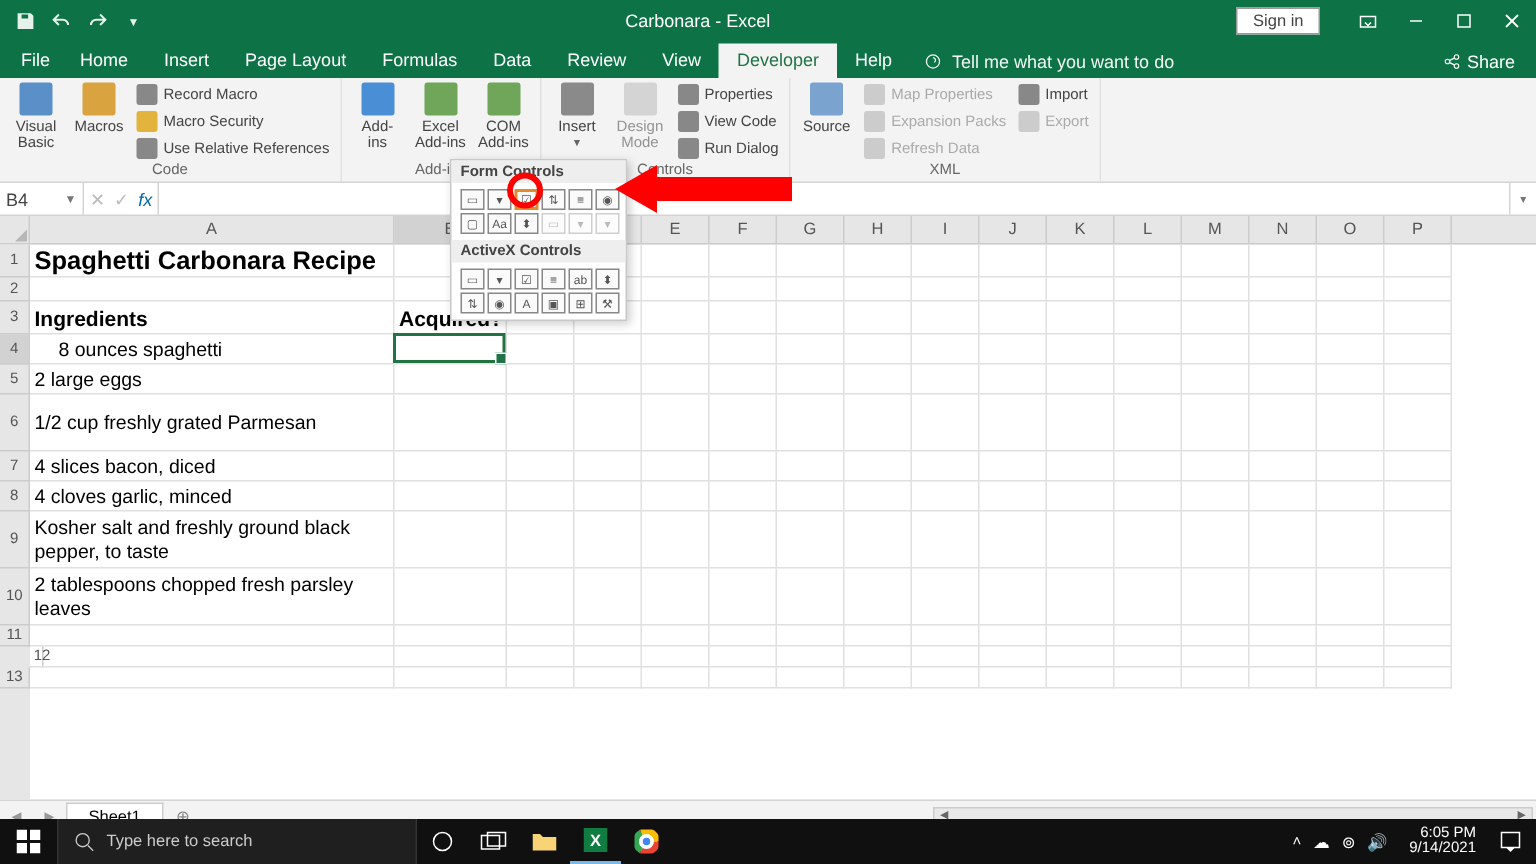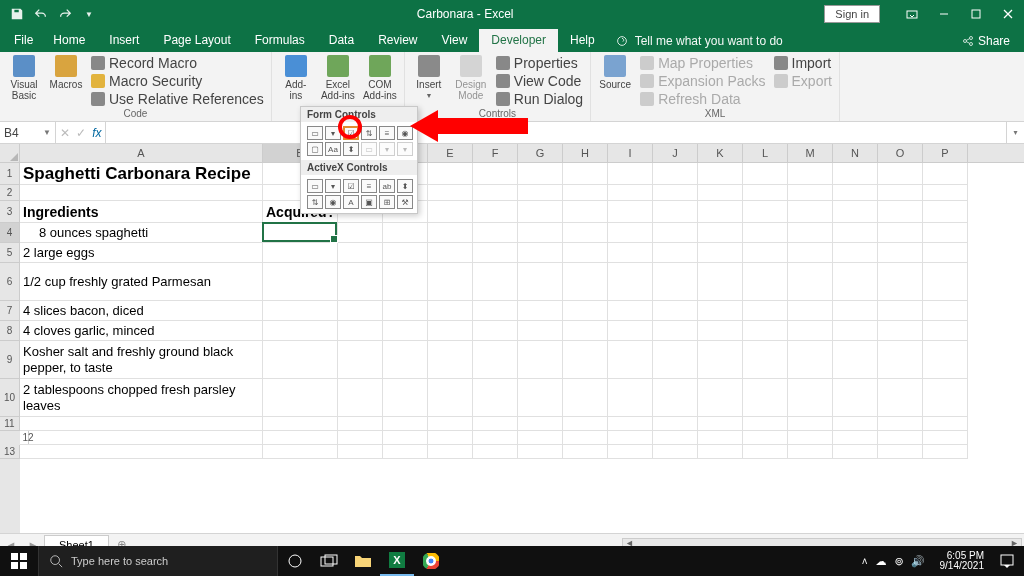--- a/index.html
+++ b/index.html
@@ -28,21 +28,21 @@
 
 
 .ribbon { height: 70px; background: #f3f3f3; border-bottom: 1px solid #d4d4d4; display: flex; font-size: 10px; color: #444; }
 .rgroup { border-right: 1px solid #e1e1e1; display: flex; flex-direction: column; padding: 1px 4px 0; }
 .rgroup .gbody { flex: 1; display: flex; align-items: flex-start; gap: 2px; }
 .rgroup .glabel { text-align: center; font-size: 10px; color: #666; padding-bottom: 1px; height: 13px; }
 .rbtn-lg { display: flex; flex-direction: column; align-items: center; justify-content: flex-start; width: 40px; height: 54px; padding-top: 2px; cursor: pointer; }
 .rbtn-lg .ico { width: 22px; height: 22px; background: #999; border-radius: 2px; margin-bottom: 2px; }
 .rbtn-lg span { font-size: 10px; line-height: 11px; text-align: center; }
 .rcol { display: flex; flex-direction: column; gap: 0; padding-top: 1px; }
-.rbtn-sm { height: 18px; display: flex; align-items: center; gap: 4px; padding: 0 3px; cursor: pointer; font-size: 14px; white-space: nowrap; }
+.rbtn-sm { height: 18px; display: flex; align-items: center; gap: 4px; padding: 0 3px; cursor: pointer; font-size: 10px; white-space: nowrap; }
 .rbtn-sm .ico { width: 14px; height: 14px; background: #888; border-radius: 2px; flex-shrink: 0; }
 .rbtn-sm.disabled { color: #aaa; }
 .rbtn-sm.disabled .ico { background: #ccc; }
 
 
 .fbar { height: 22px; border-bottom: 1px solid #d4d4d4; display: flex; align-items: stretch; background: #fff; font-size: 12px; }
 .namebox { width: 56px; border-right: 1px solid #d4d4d4; display: flex; align-items: center; padding: 0 4px; color: #444; }
 .namebox .dd { margin-left: auto; font-size: 8px; color: #777; }
 .fbar-btns { display: flex; align-items: center; border-right: 1px solid #d4d4d4; padding: 0 4px; gap: 6px; color: #bbb; }
 .fbar-input { flex: 1; padding: 0 6px; display: flex; align-items: center; }

